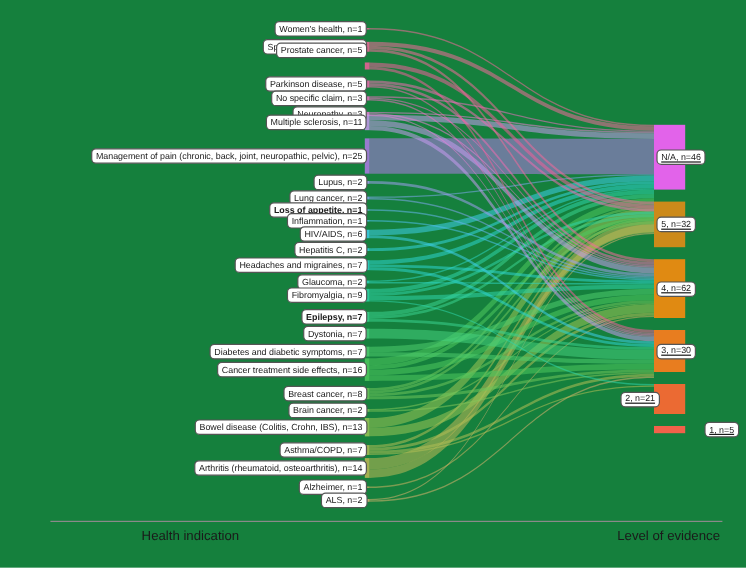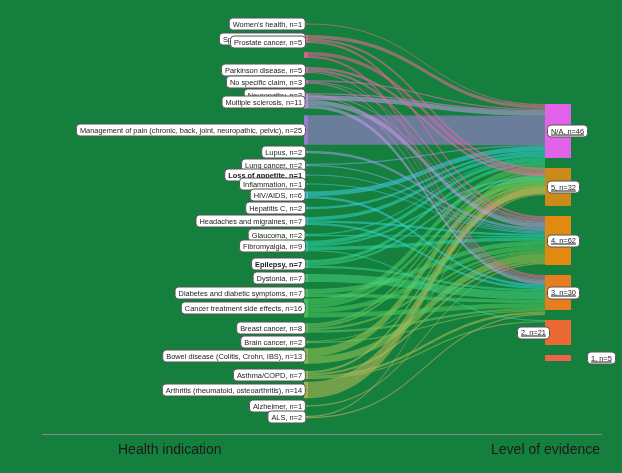--- a/index.html
+++ b/index.html
@@ -52,21 +52,21 @@
     left: 42px;
     right: 20px;
     top: 434px;
     height: 0;
     border-top: 1px solid #8a8a8a;
     z-index: 6;
   }
   .axis-caption {
     position: absolute;
     top: 441px;
-    font-size: 14px;
+    font-size: 11px;
     color: #1a1a1a;
     z-index: 6;
     white-space: nowrap;
   }
   .axis-caption.left-cap { left: 118px; }
   .axis-caption.right-cap { right: 22px; }
 </style>
 </head>
 <body>
 

